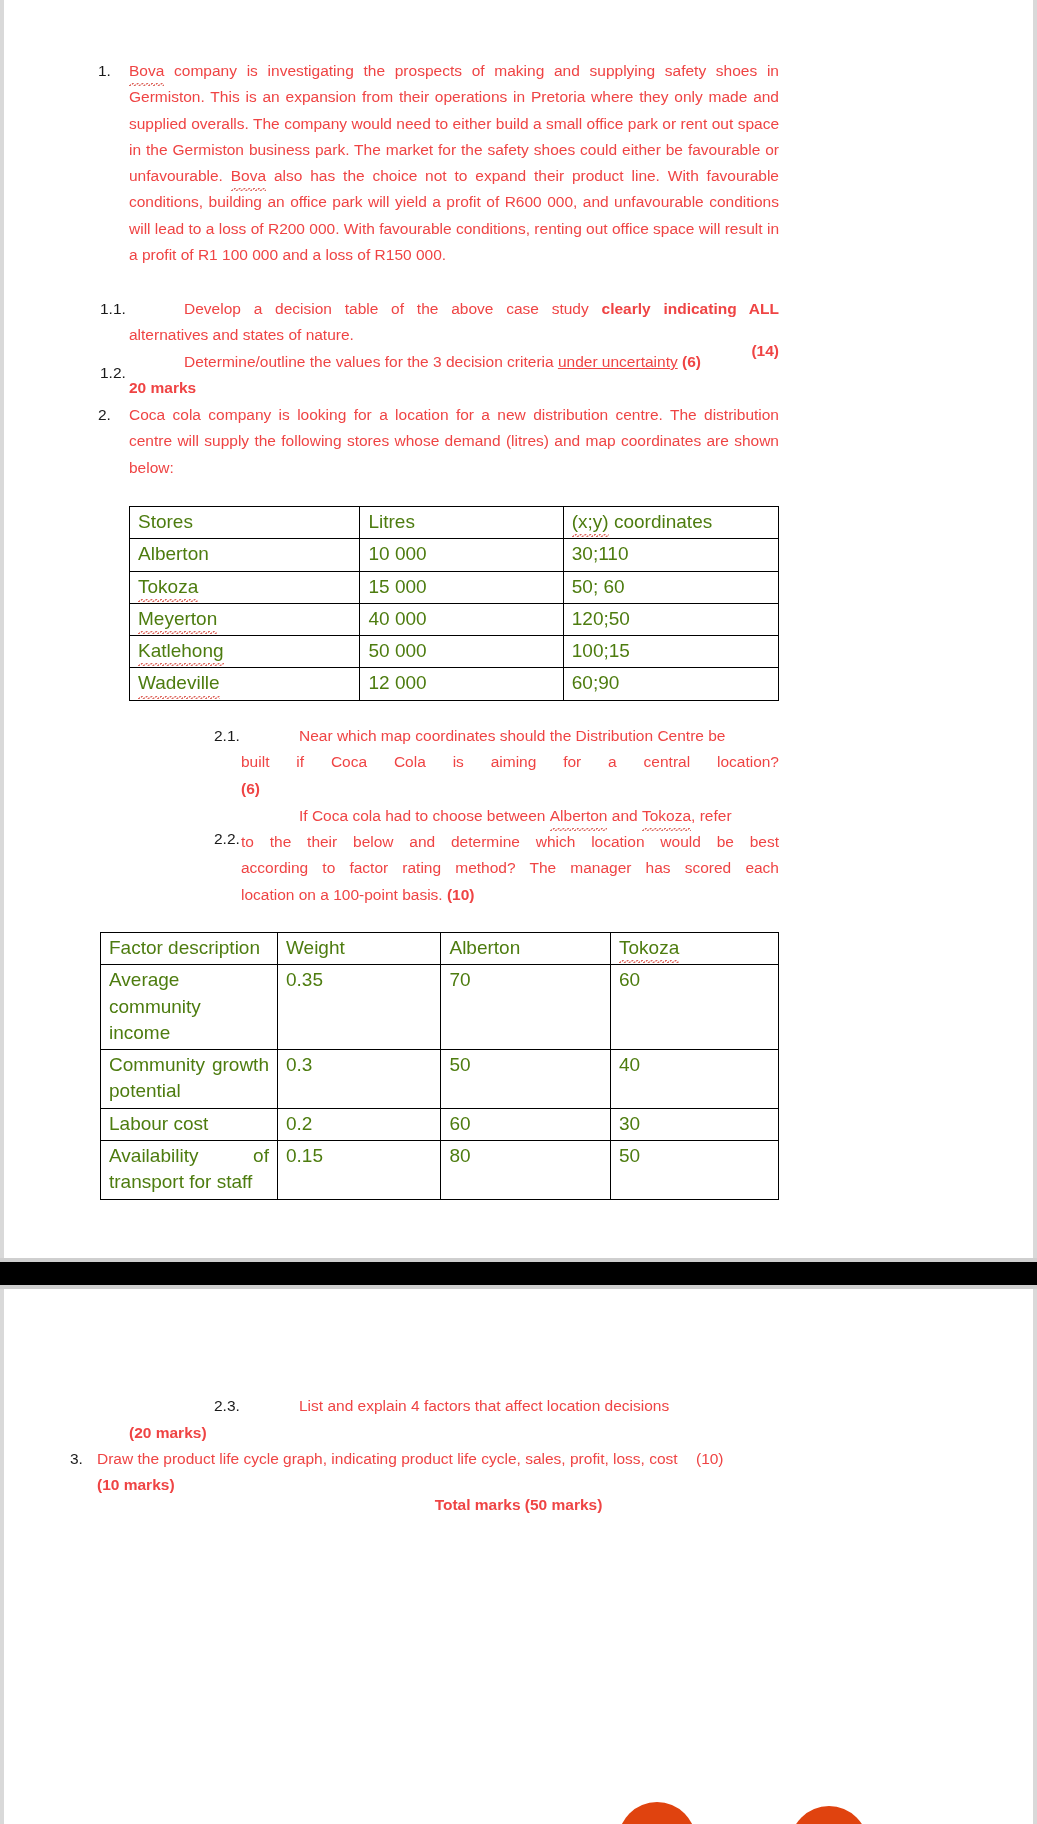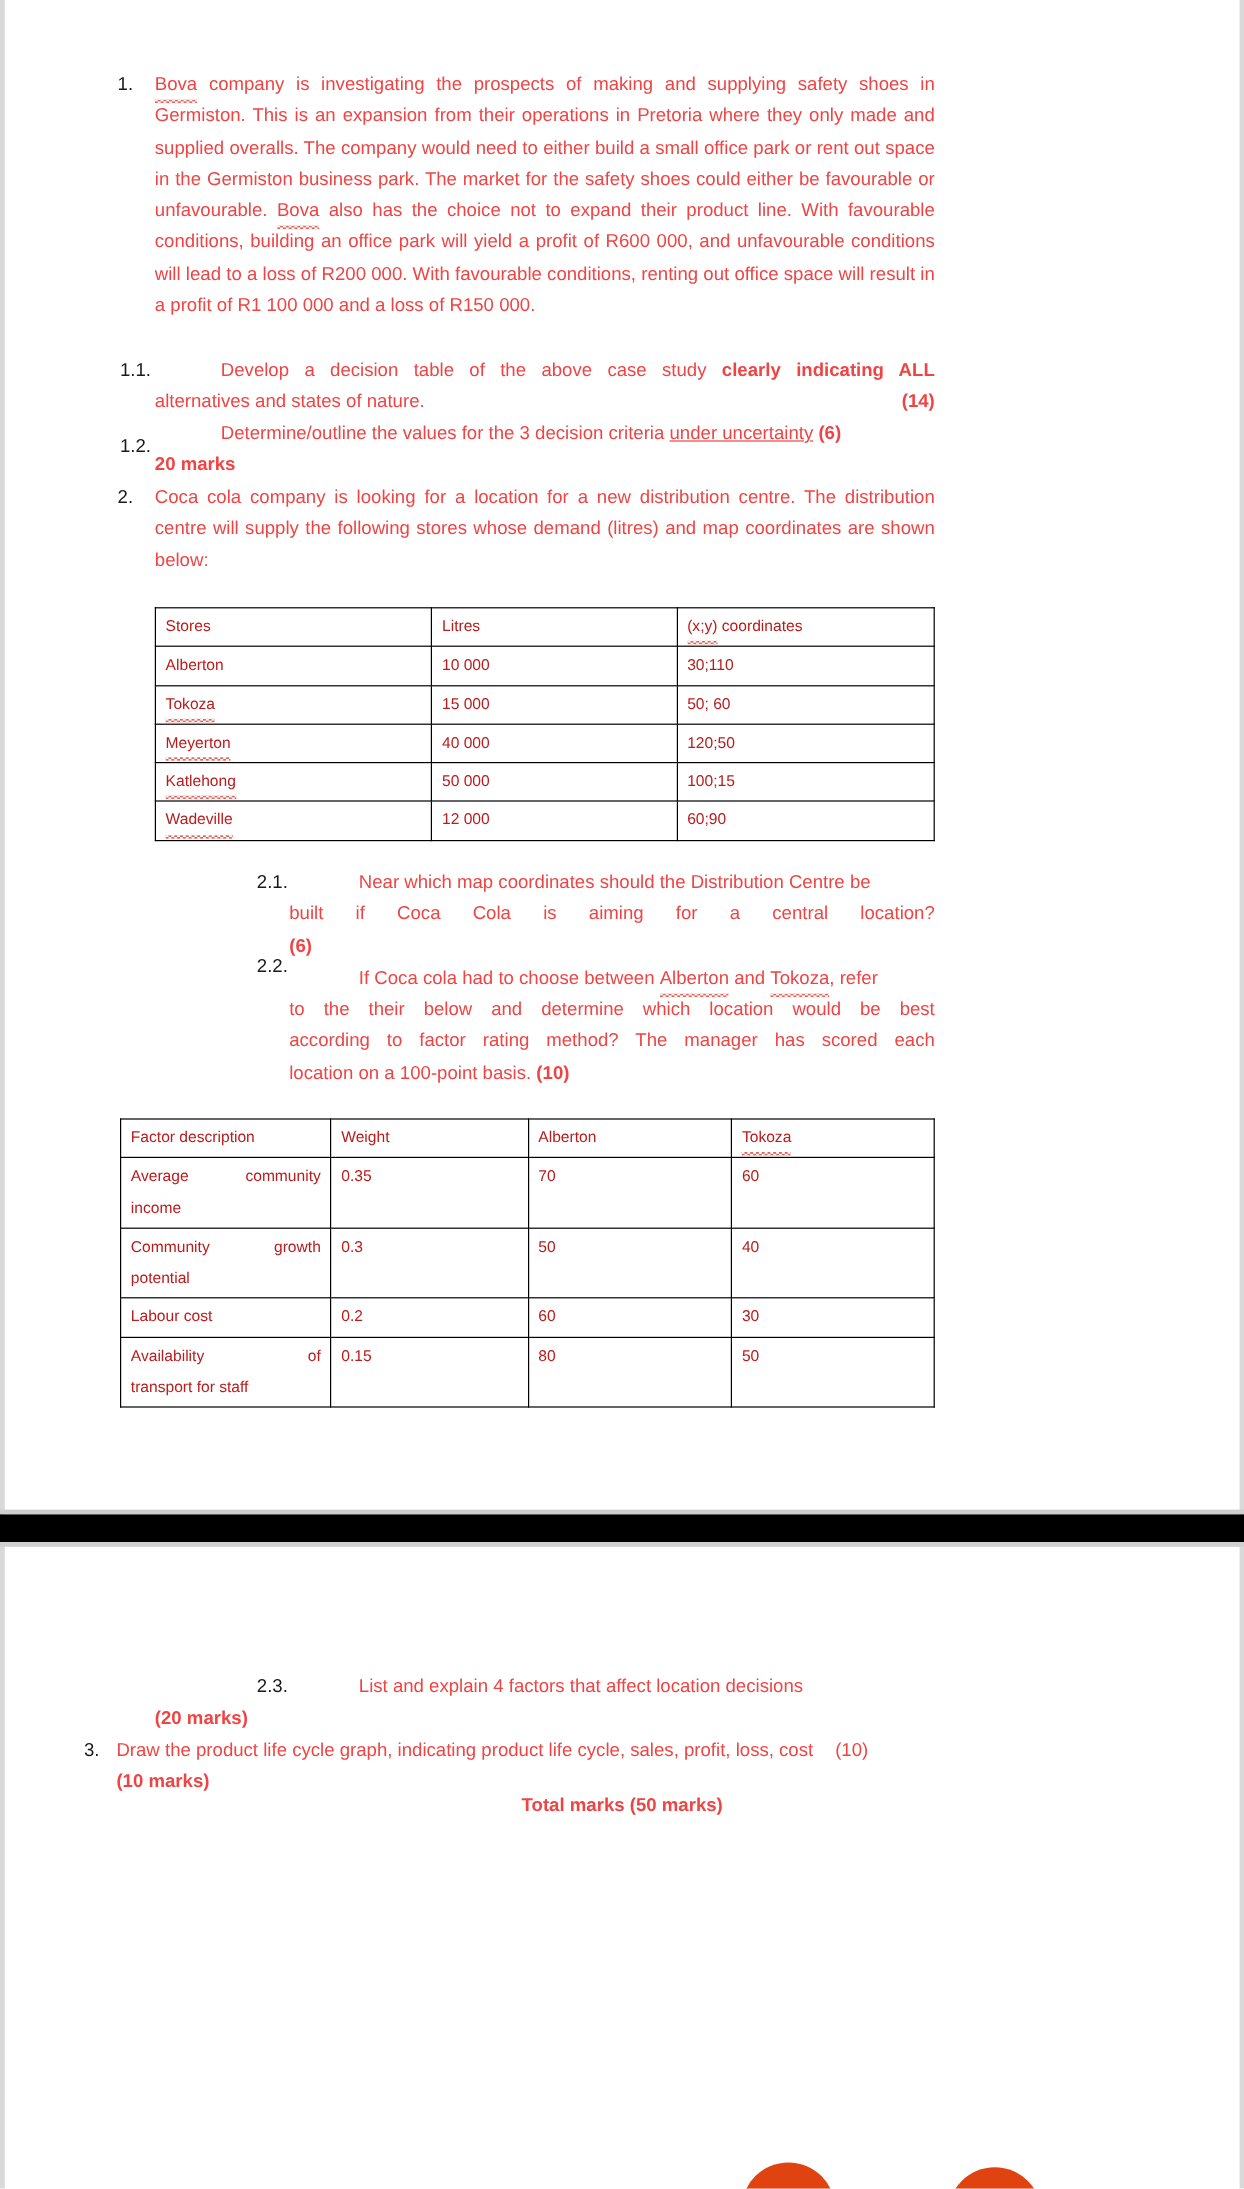--- a/index.html
+++ b/index.html
@@ -77,23 +77,23 @@
       radial-gradient(circle at 3.6px 0.4px, #d84a3f 1.1px, transparent 1.2px);
     background-size: 4.8px 3px;
     background-repeat: repeat-x;
     opacity: .85;
   }
 
   
   table.doc-table {
     position: absolute;
     border-collapse: collapse;
-    font-size: 13px;
+    font-size: 19px;
     line-height: 26.3px;
-    color: #b91c1c;
+    color: #4d7c0f;
   }
   table.doc-table td {
     border: 1px solid #000000;
     padding: 2px 8px 3px 8px;
     vertical-align: top;
   }
 
   
   #stores-table { left: 129px; top: 506px; width: 650px; }
   #stores-table td { height: 22px; }
@@ -156,21 +156,21 @@
     <div class="num-marker" style="left:98px; top:58px;">1.</div>
 
     <div class="para" id="q1-body" style="left:129px; top:58px; width:650px;"><span class="sq">Bova</span> company is investigating the prospects of making and supplying safety shoes in Germiston. This is an expansion from their operations in Pretoria where they only made and supplied overalls. The company would need to either build a small office park or rent out space in the Germiston business park. The market for the safety shoes could either be favourable or unfavourable. <span class="sq">Bova</span> also has the choice not to expand their product line.  With favourable conditions, building an office park will yield a profit of R600 000, and unfavourable conditions will lead to a loss of R200 000. With favourable conditions, renting out office space will result in a profit of R1 100 000 and a loss of R150 000.</div>
 
     <div class="num-marker" style="left:100px; top:296px;">1.1.</div>
 
     <div class="para" id="q1-1-line1" style="left:184px; top:296px; width:595px; text-align:justify; text-align-last:justify;"><span>Develop a decision table of the above case study </span><span class="bold">clearly indicating ALL</span></div>
 
     <div class="para nojust" style="left:129px; top:322px; width:650px;">
       <span>alternatives and states of nature.</span>
-      <span class="bold" style="float:right;">(14)</span>
+      <span class="bold" style="float:right;margin-top:16px;">(14)</span>
     </div>
 
     <div class="num-marker" style="left:100px; top:360px;">1.2.</div>
 
     <div class="para nojust" id="q1-2-line1" style="left:184px; top:349px; width:595px;"><span>Determine/outline the values for the 3 decision criteria </span><span class="ul">under uncertainty</span><span class="bold"> (6)</span></div>
 
     <div class="para nojust bold" style="left:129px; top:375px; width:650px;">20 marks</div>
 
     <div class="num-marker" style="left:98px; top:402px;">2.</div>
 
@@ -212,21 +212,21 @@
     </table>
 
     <div class="num-marker" style="left:214px; top:723px;">2.1.</div>
 
     <div class="para nojust" style="left:299px; top:723px; width:480px;">Near which map coordinates should the Distribution Centre be</div>
 
     <div class="para" style="left:241px; top:749px; width:538px; text-align:justify; text-align-last:justify;">built   if   Coca   Cola   is   aiming   for   a   central   location?</div>
 
     <div class="para nojust bold" style="left:241px; top:776px;">(6)</div>
 
-    <div class="num-marker" style="left:214px; top:793px;">2.2.</div>
+    <div class="num-marker" style="left:214px; top:826px;">2.2.</div>
 
     <div class="para nojust" id="q2-2-line1" style="left:299px; top:803px; width:480px;">If Coca cola had to choose between <span class="sq">Alberton</span> and <span class="sq">Tokoza</span>, refer</div>
 
     <div class="para" style="left:241px; top:829px; width:538px; text-align:justify; text-align-last:justify;">to the their below and determine which location would be best</div>
 
     <div class="para" style="left:241px; top:855px; width:538px; text-align:justify; text-align-last:justify;">according to factor rating method? The manager has scored each</div>
 
     <div class="para nojust" id="q2-2-line4" style="left:241px; top:882px; width:538px;"><span>location on a 100-point basis.  </span><span class="bold">(10)</span></div>
 
     <table class="doc-table" id="factor-table">

